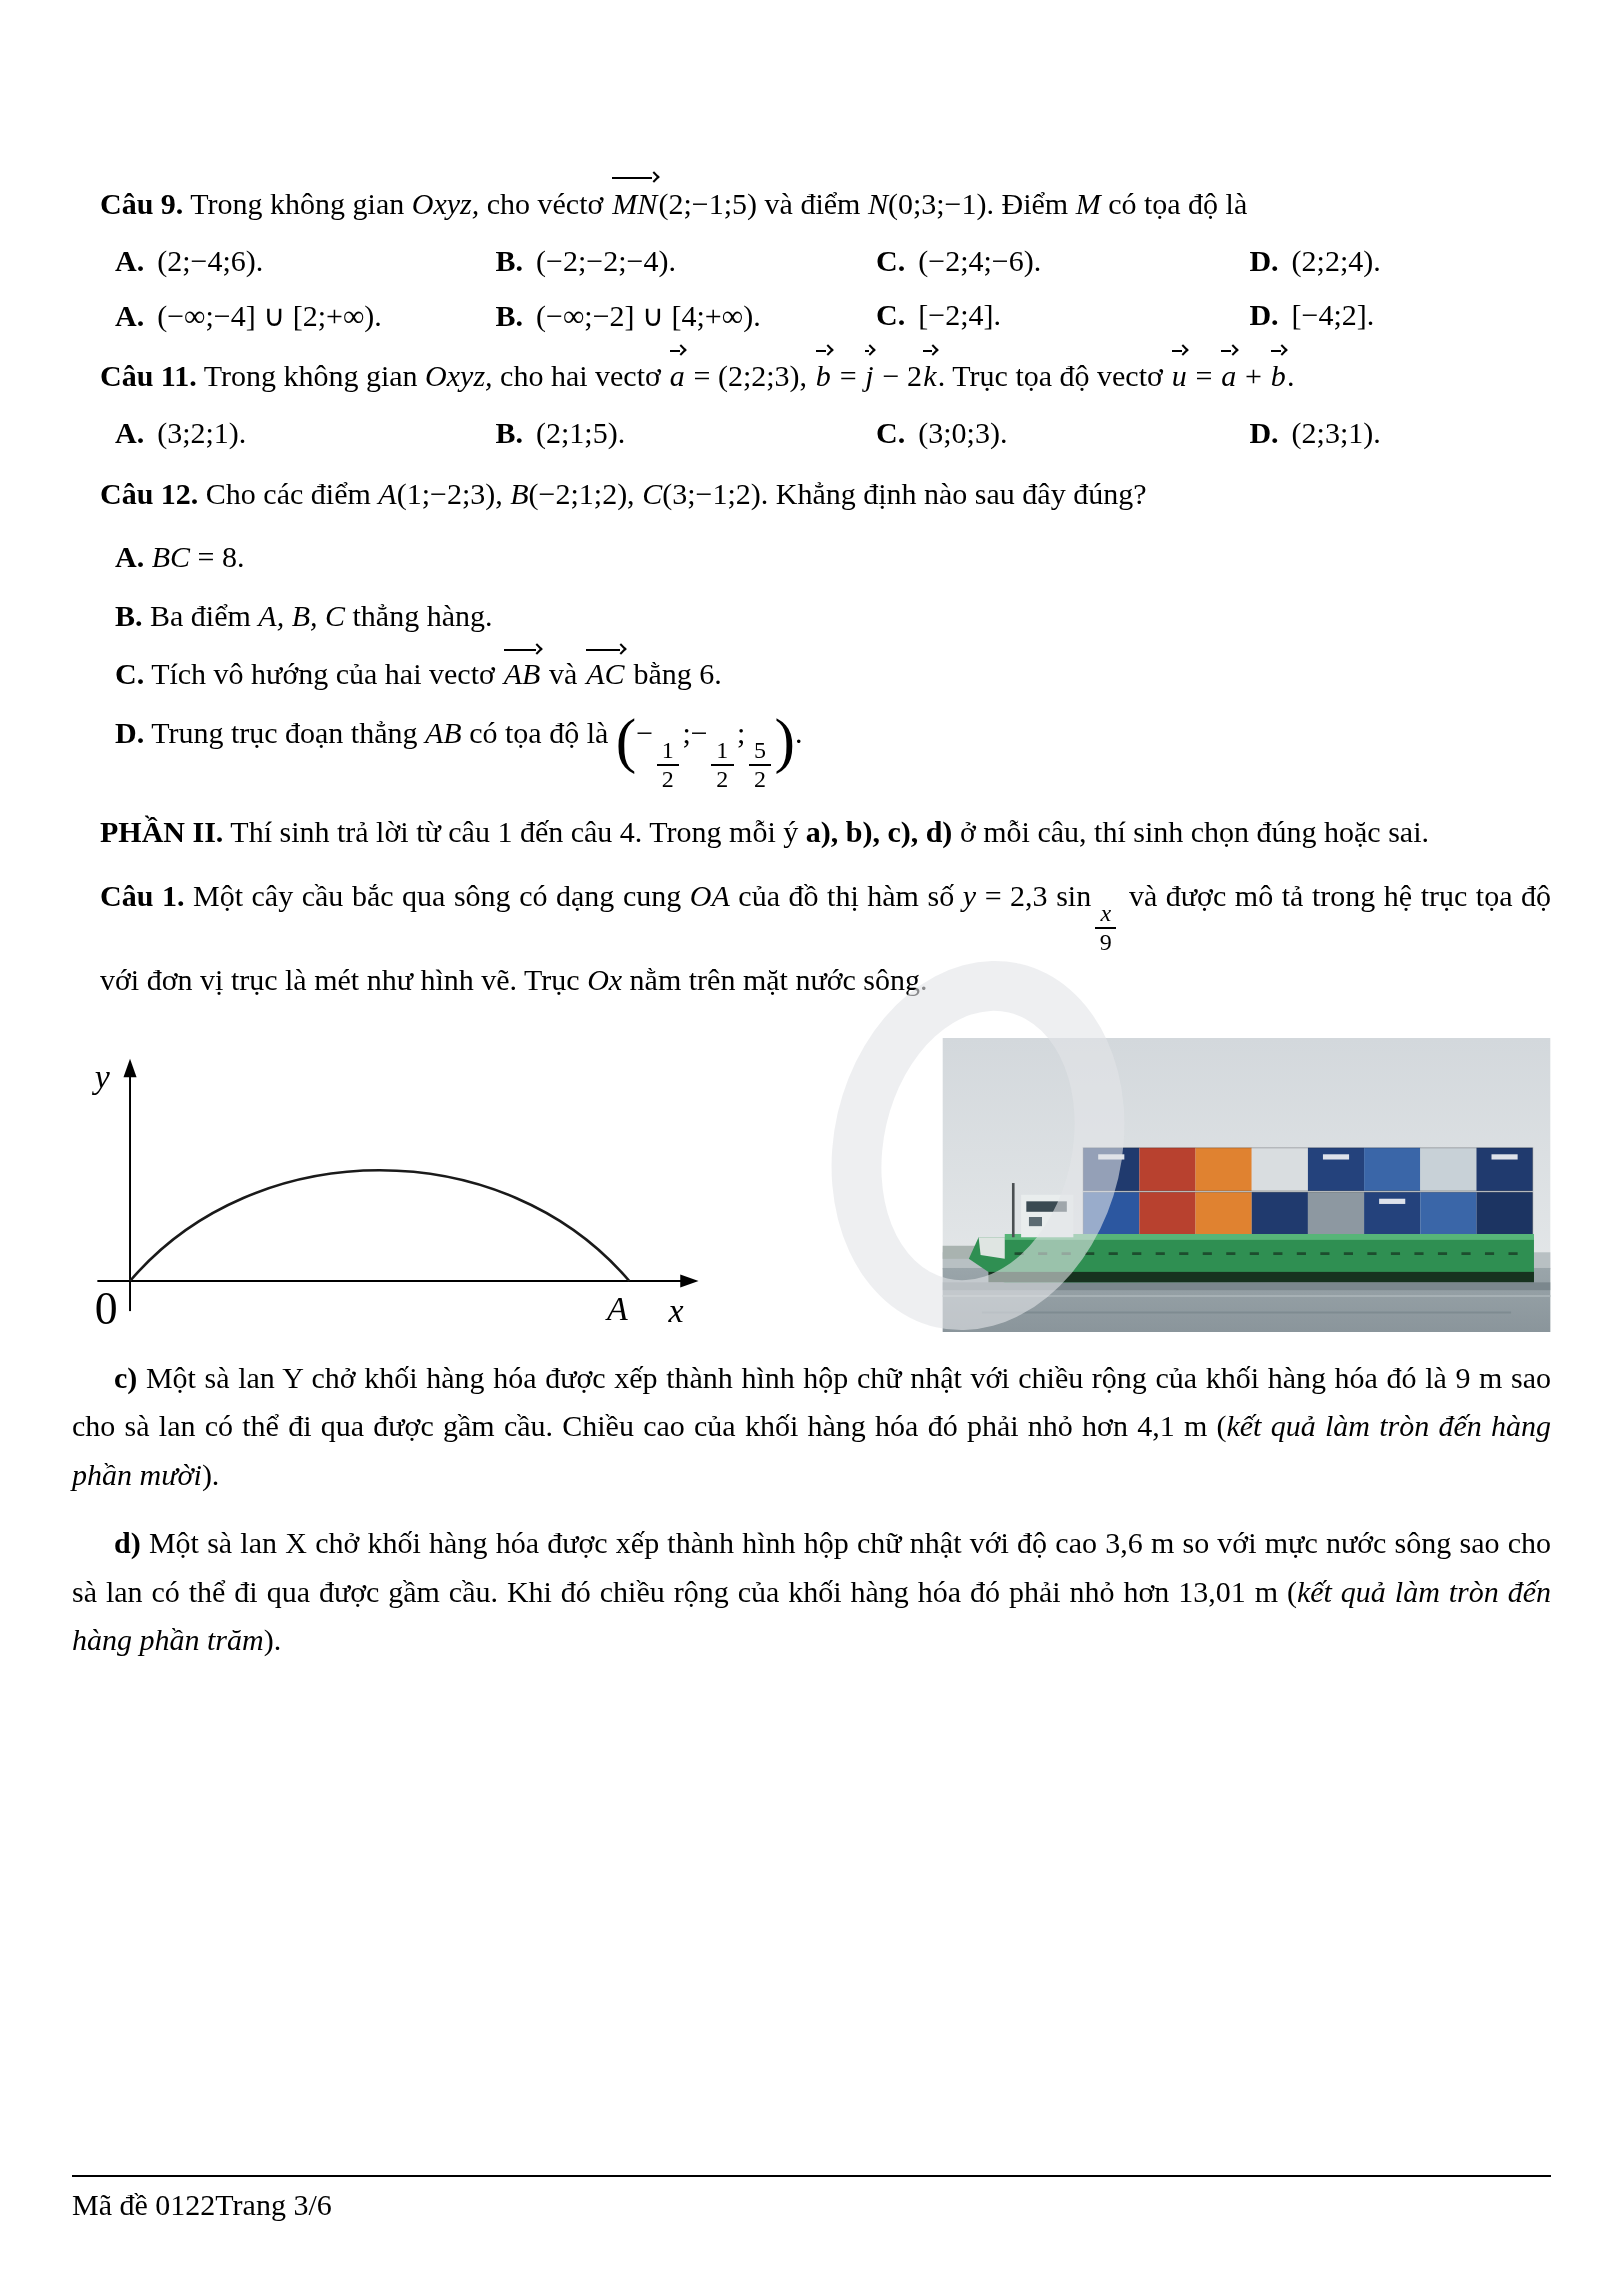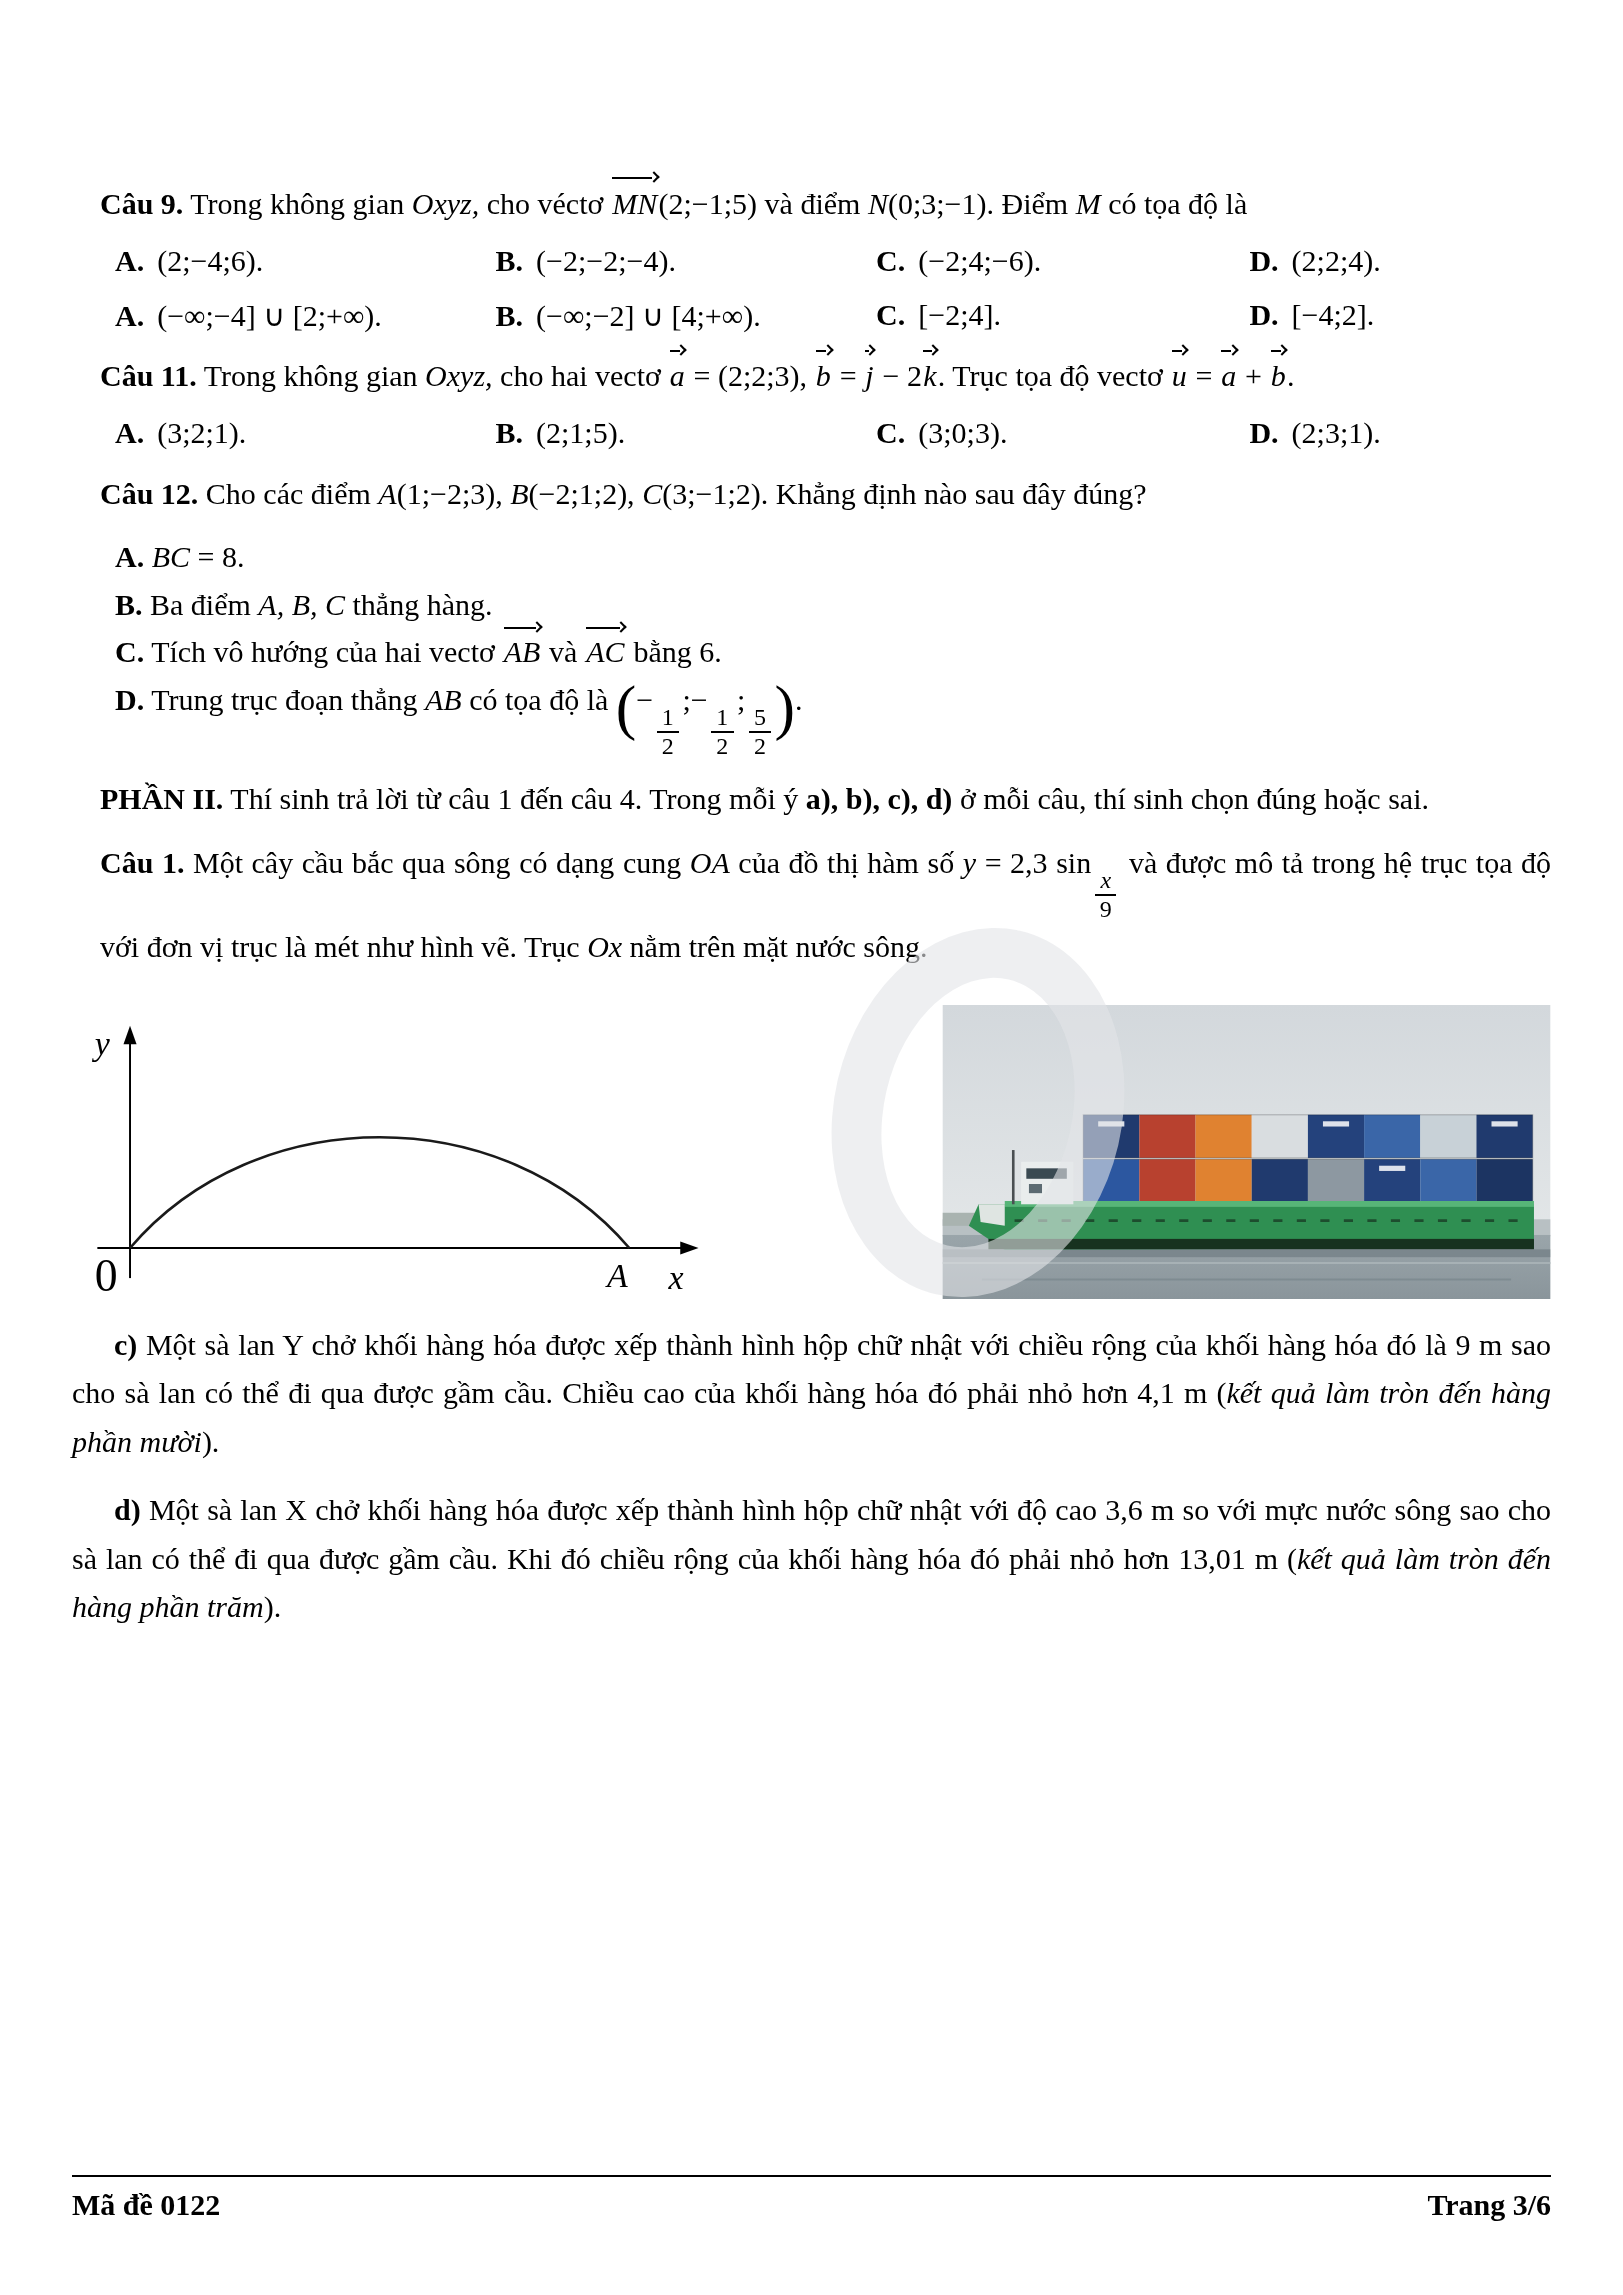--- a/index.html
+++ b/index.html
@@ -45,21 +45,21 @@
   .frac .fd { padding: 0 0.22em; }
   .bigp { font-size: 2.05em; font-weight: 400; line-height: 0; vertical-align: -0.30em; }
 
   
   .opts {
     display: grid; grid-template-columns: 26.5% 26.5% 26% 21%;
     padding-left: 43px; margin: 10.5px 0 19.6px 0;
   }
   .opt { white-space: nowrap; }
   .opt .k { font-weight: bold; margin-right: 13px; }
-  .q12opt { padding-left: 43px; margin: 1px 0; line-height: 1.55; }
+  .q12opt { padding-left: 43px; margin: 12px 0; line-height: 1.55; }
 
   .stmt { text-indent: 42px; margin: 19.6px 0; }
 
   
   .figure-row {
     position: relative;
     display: flex; justify-content: space-between; align-items: flex-end;
     margin: 33px 0 22px 0;
   }
   .wm {
@@ -68,23 +68,22 @@
     transform: rotate(13deg); z-index: 3; pointer-events: none;
   }
   svg text { font-family: "Liberation Serif", serif; fill: #000; }
   .gi { font-style: italic; font-size: 52px; }
   .g0 { font-size: 70px; }
 
   .footer {
     margin-top: auto;
     border-top: 2.6px solid #000;
     padding-top: 10.5px;
-    display: flex; justify-content: space-between;
+    display: flex; justify-content: flex-start;
     line-height: 1.2;
-    font-weight: bold;
   }
 </style>
 </head>
 <body>
 
 <div class="content">
 
   <p class="just">
     <span class="b">Câu 9.</span>
     <span>Trong không gian</span>

